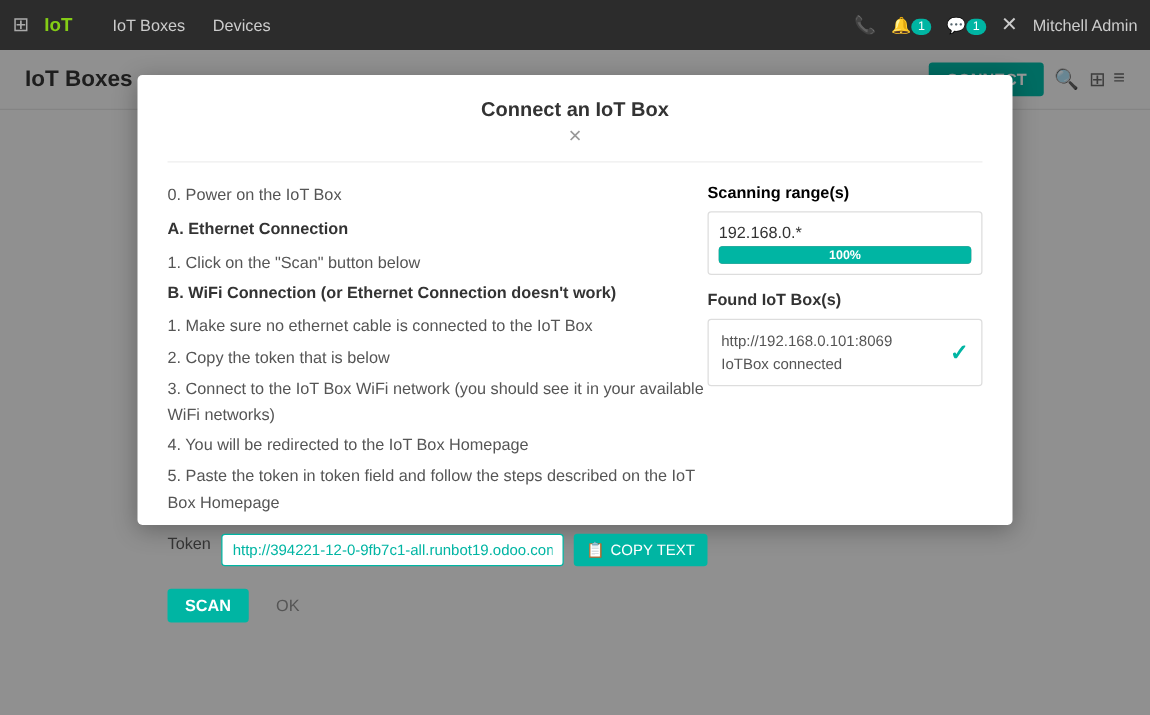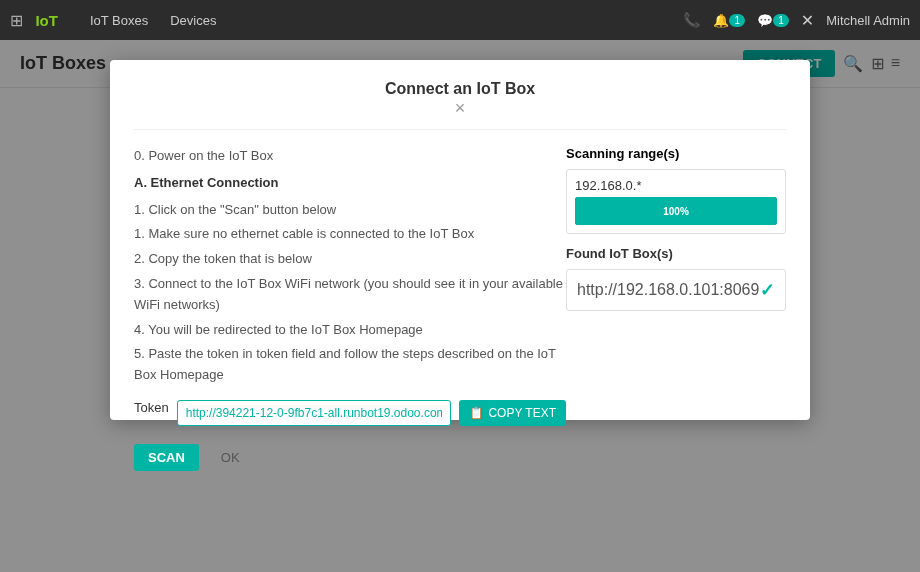--- a/index.html
+++ b/index.html
@@ -235,21 +235,21 @@
       margin-bottom: 12px;
     }
     .scan-range-value {
       font-size: 13px;
       color: #333;
       margin-bottom: 4px;
     }
     .progress-bar-container {
       background: #737373;
       border-radius: 3px;
-      height: 28px;
+      height: 14px;
       width: 100%;
     }
     .progress-bar-fill {
       background: #00b5a3;
       height: 100%;
       border-radius: 3px;
       display: flex;
       align-items: center;
       justify-content: center;
     }
@@ -267,21 +267,21 @@
     }
     .found-box-item {
       border: 1px solid #ddd;
       border-radius: 3px;
       padding: 8px 10px;
       display: flex;
       align-items: center;
       justify-content: space-between;
     }
     .found-box-info {
-      font-size: 16px;
+      font-size: 12px;
       color: #555;
       line-height: 1.5;
     }
     .found-box-check {
       color: #00b5a3;
       font-size: 18px;
       font-weight: bold;
     }
 
     
@@ -372,20 +372,21 @@
       </div>
 
       <div class="modal-body">
 
         <div class="modal-left">
           <p class="instruction-text">0. Power on the IoT Box</p>
 
           <p class="instruction-text bold">A. Ethernet Connection</p>
           <p class="instruction-list">1. Click on the "Scan" button below</p>
 
+          <p class="instruction-text bold">B. WiFi Connection (or Ethernet Connection doesn't work)</p>
           <p class="instruction-list">1. Make sure no ethernet cable is connected to the IoT Box</p>
           <p class="instruction-list">2. Copy the token that is below</p>
           <p class="instruction-list">3. Connect to the IoT Box WiFi network (you should see it in your available WiFi networks)</p>
           <p class="instruction-list">4. You will be redirected to the IoT Box Homepage</p>
           <p class="instruction-list">5. Paste the token in token field and follow the steps described on the IoT Box Homepage</p>
 
           <div class="token-section">
             <span class="token-label">Token</span>
             <input type="text" class="token-input" readonly="" value="http://394221-12-0-9fb7c1-all.runbot19.odoo.com/1515204315" style="">
             <button class="copy-text-btn">
@@ -403,20 +404,21 @@
               <div class="progress-bar-fill" style="width:100%">
                 <span class="progress-label">100%</span>
               </div>
             </div>
           </div>
 
           <p class="found-boxes-title">Found IoT Box(s)</p>
           <div class="found-box-item">
             <div class="found-box-info">
               <div>http://192.168.0.101:8069</div>
+              <div>IoTBox connected</div>
             </div>
             <span class="found-box-check">✓</span>
           </div>
         </div>
       </div>
 
       <div class="modal-footer">
         <button class="scan-btn">SCAN</button>
         <button class="ok-btn">OK</button>
       </div>

